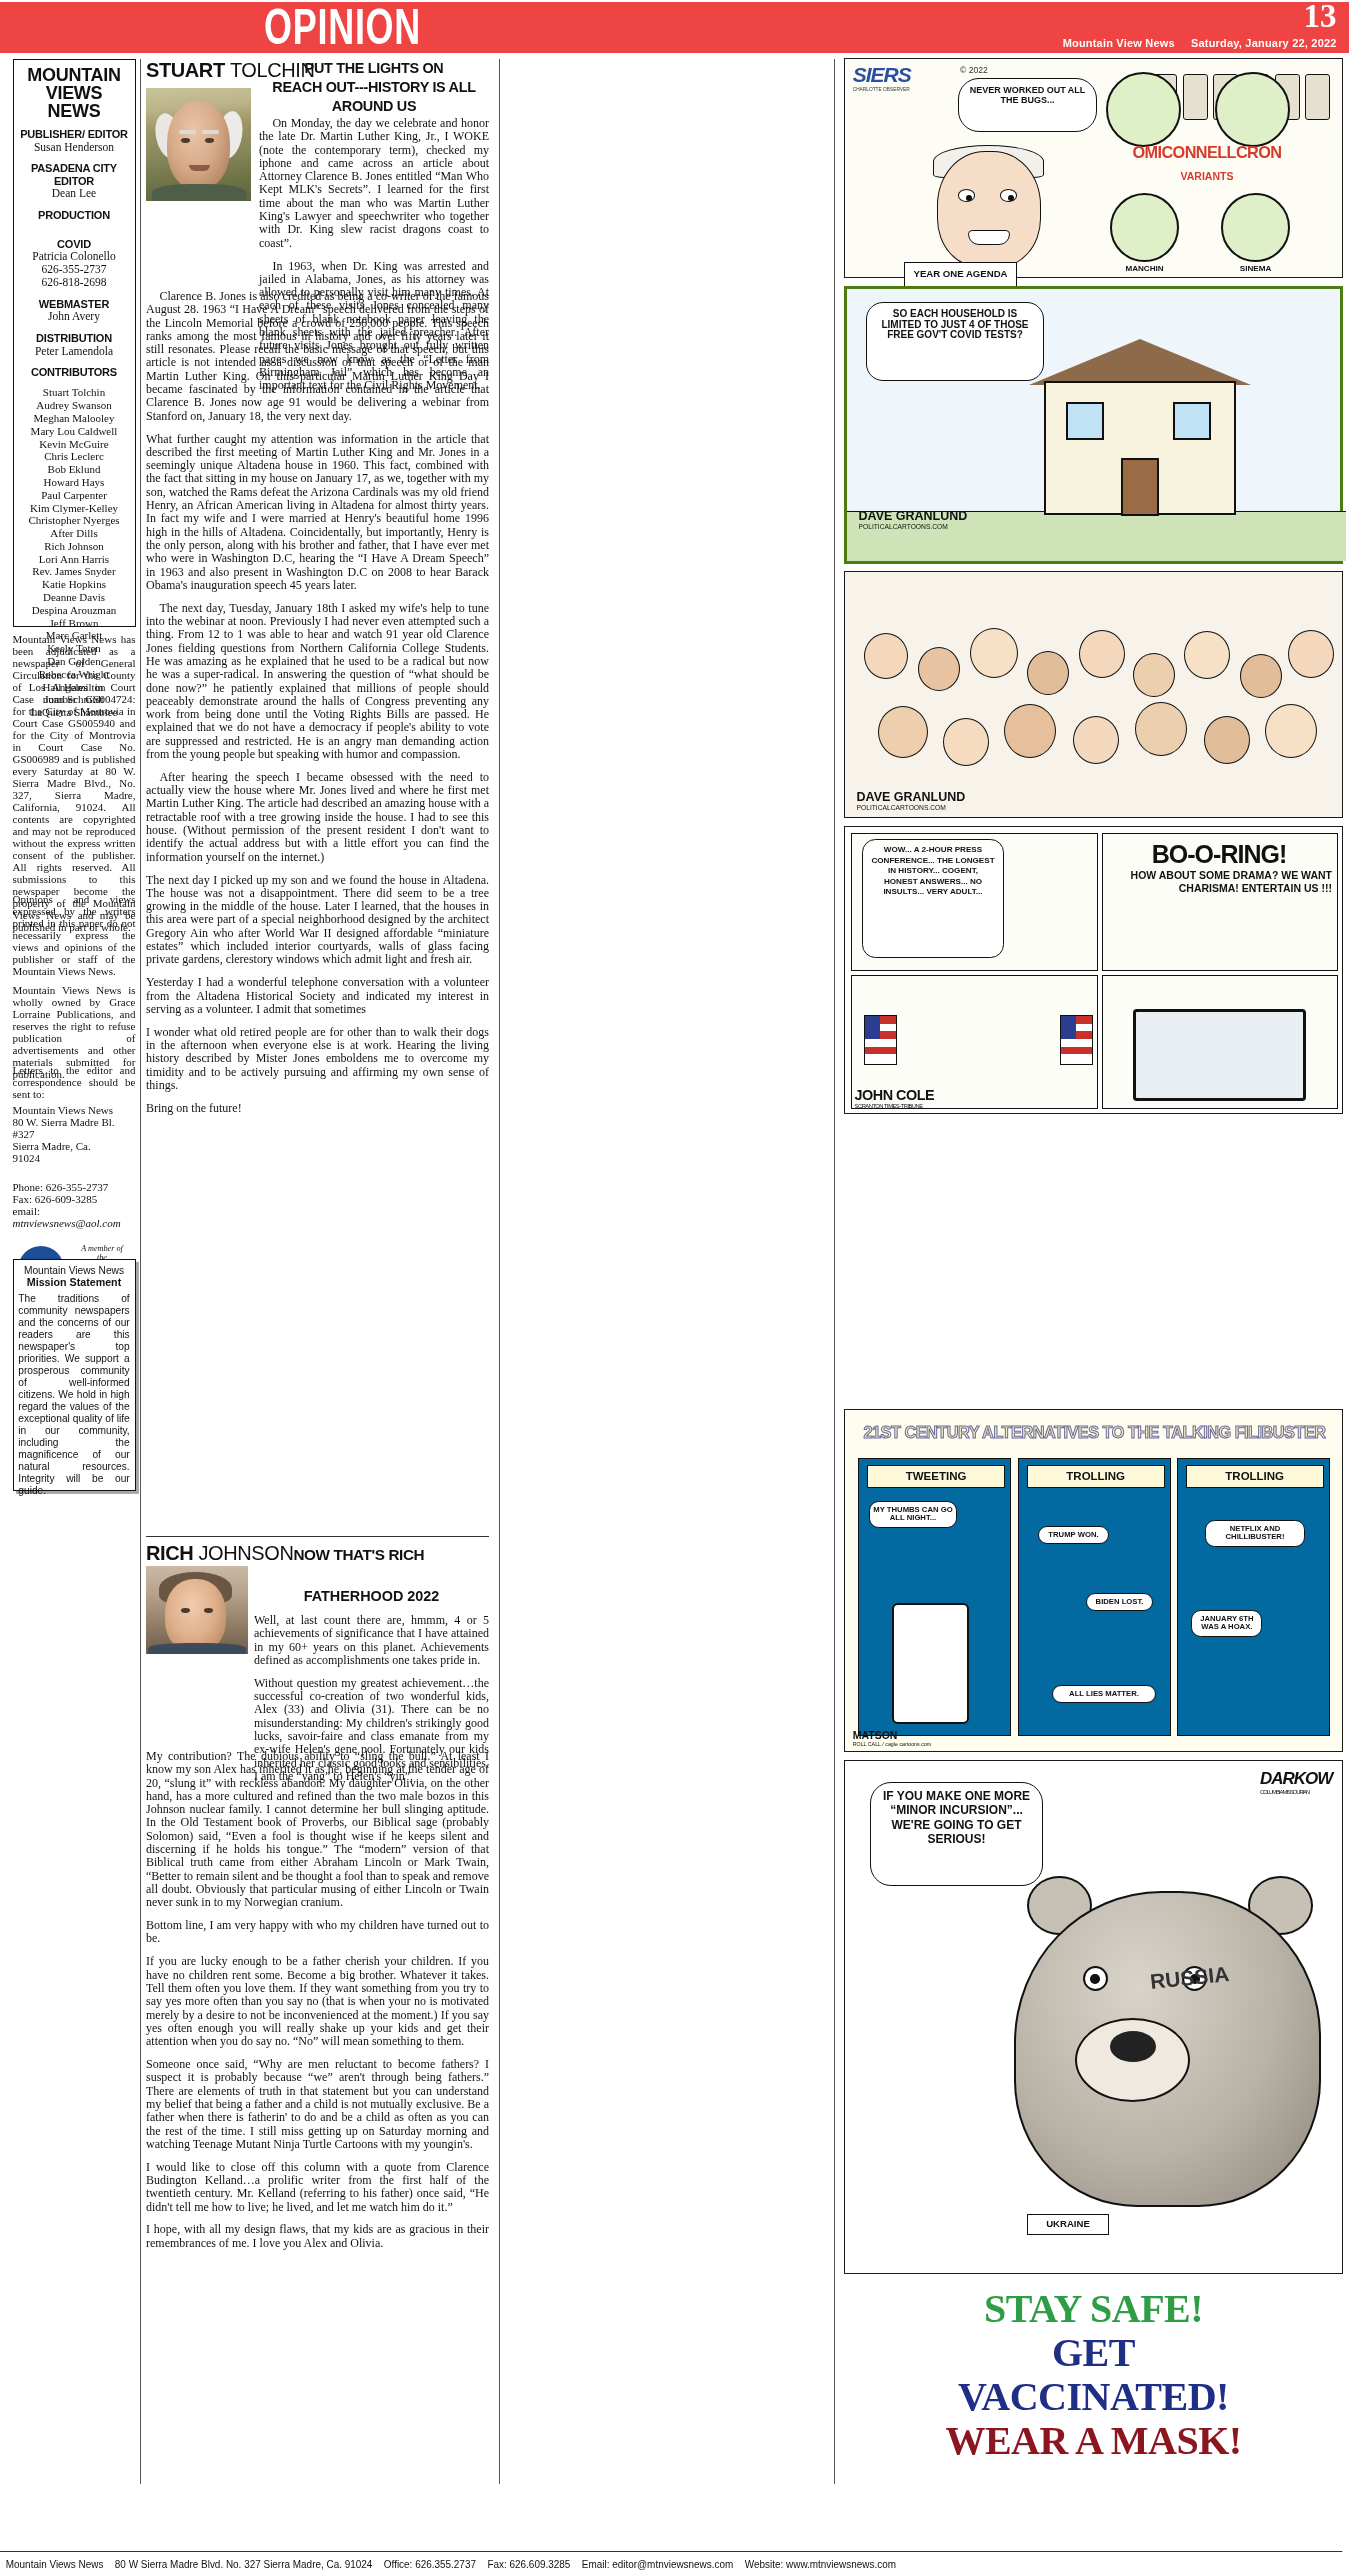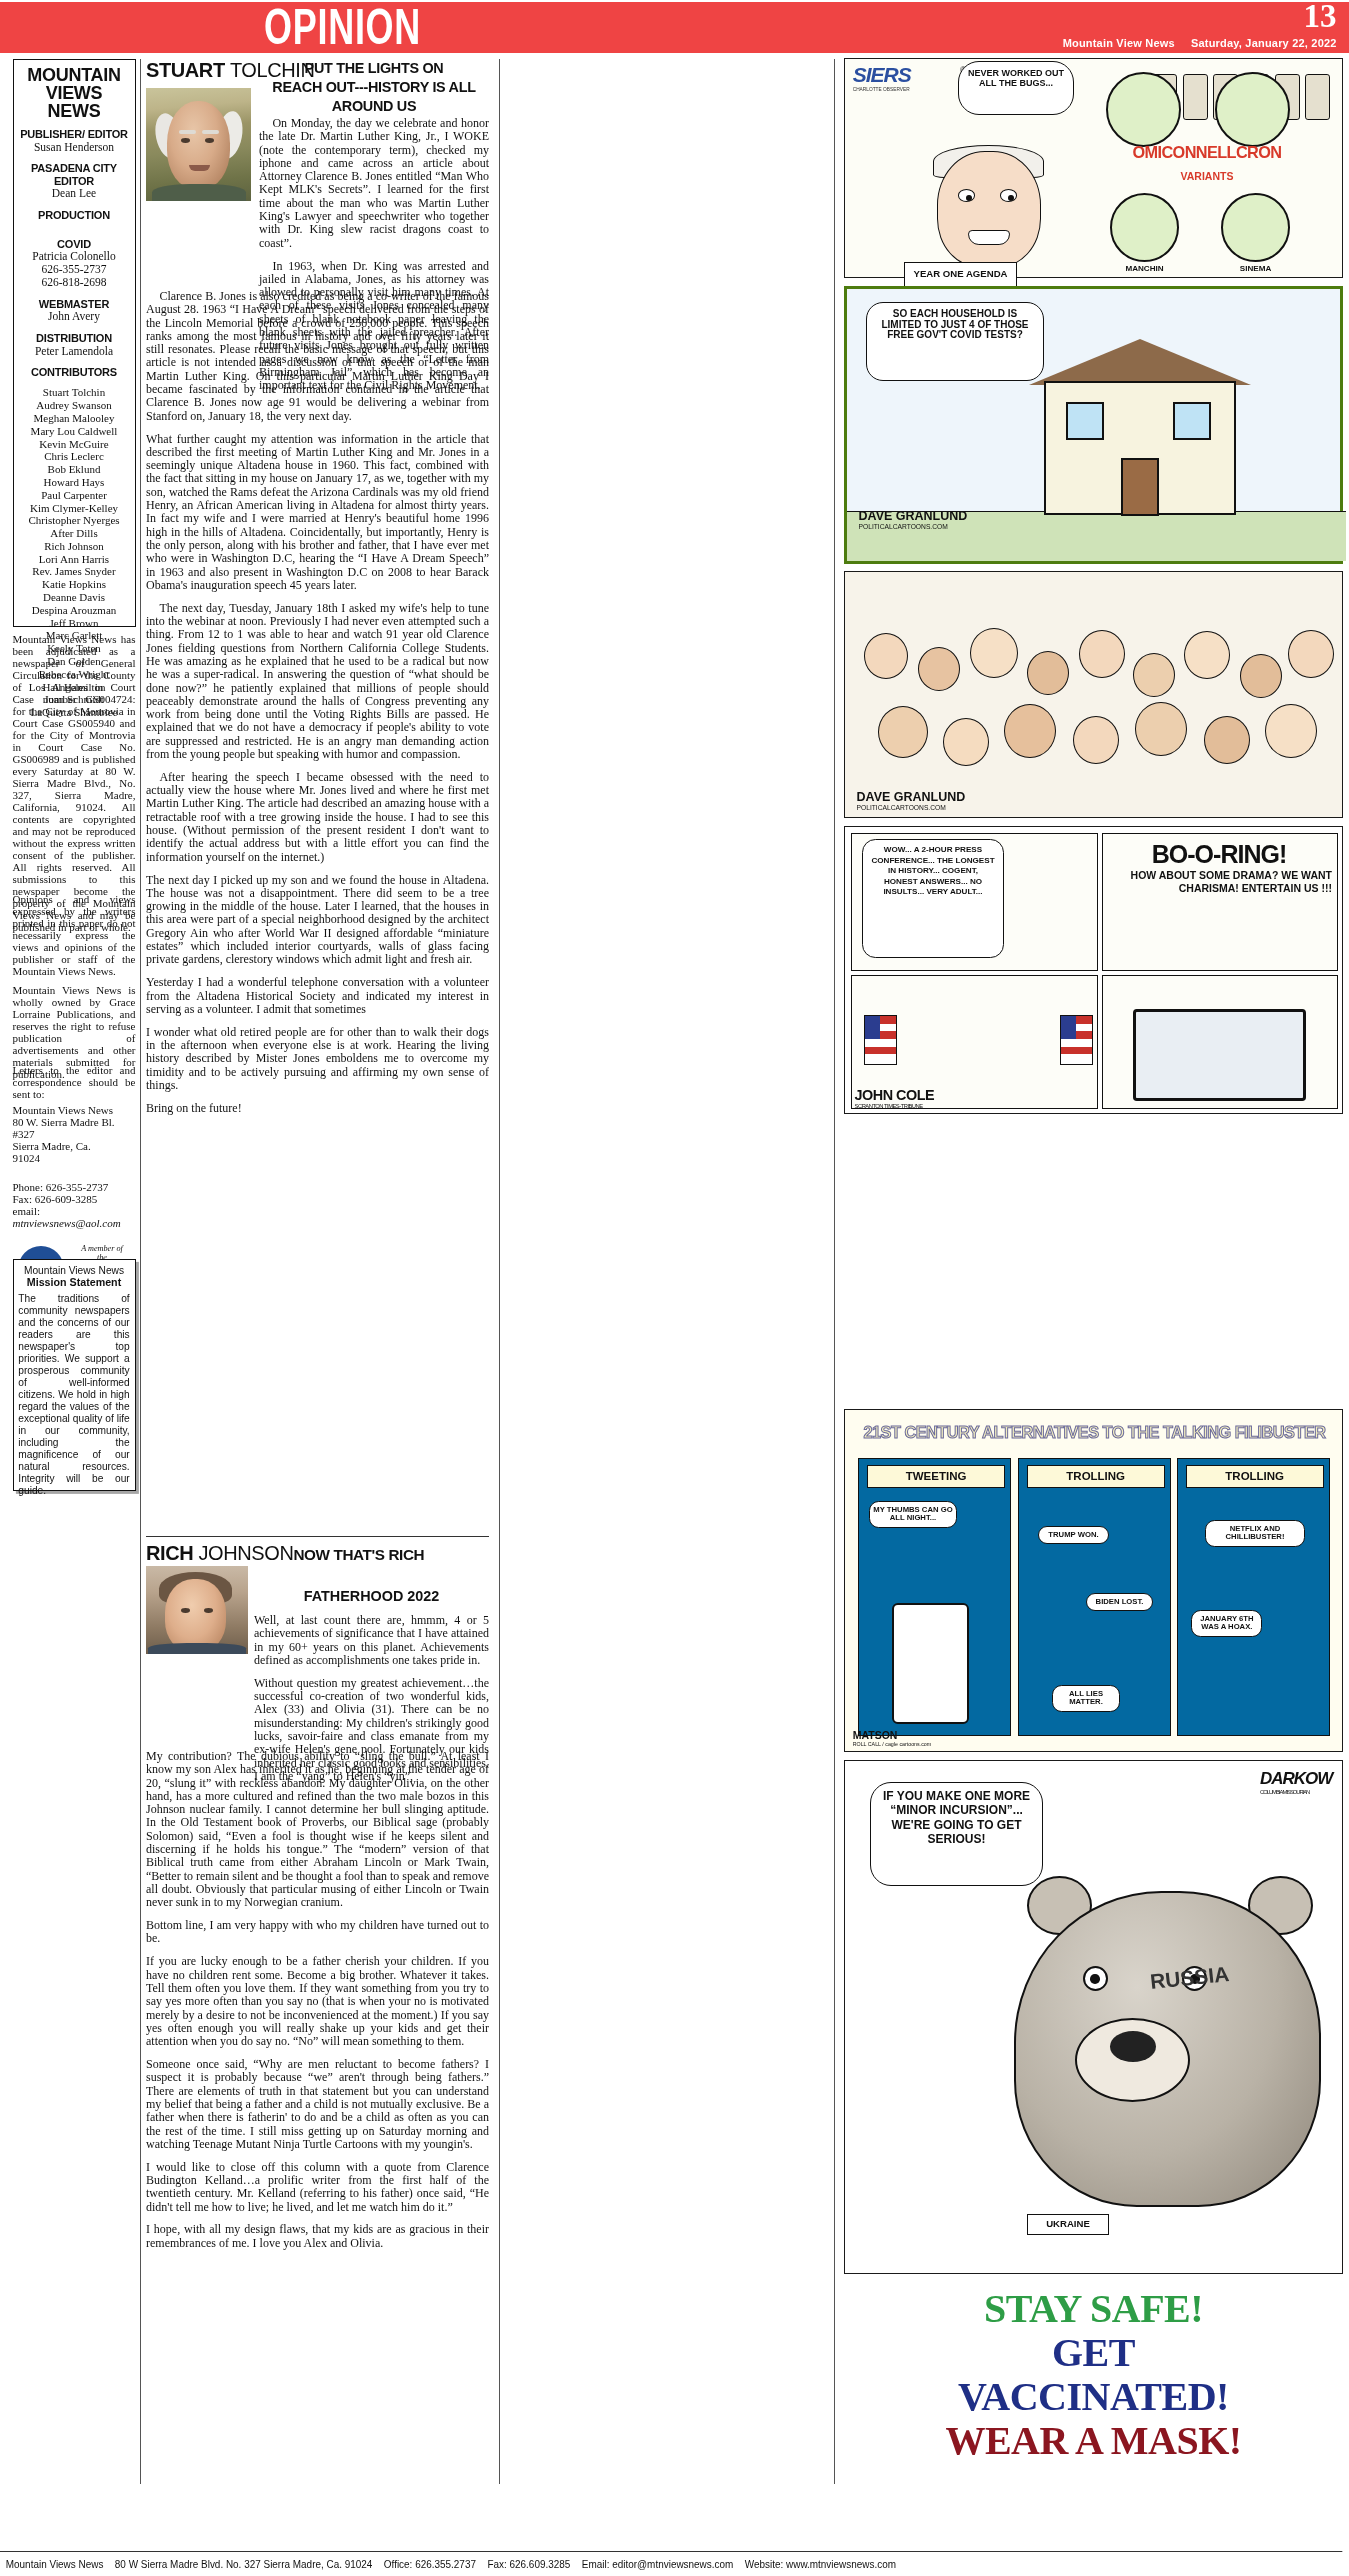--- a/index.html
+++ b/index.html
@@ -198,21 +198,21 @@
         font-style:italic; color:#2b4fa0; letter-spacing:-1px; }
   .c1 .sig small { display:block; font-size:4.8px; font-weight:400; font-style:normal;
         color:#333; letter-spacing:0; line-height:5.8px; }
   .c1 .yr { position:absolute; left:115px; top:5.8px; font-size:8.6px;
         font-family:"Liberation Sans", sans-serif; color:#333; }
   .bubble {
     position:absolute; background:#fff; border:1.9px solid #111; border-radius:21px;
     font-family:"Liberation Sans", sans-serif; font-weight:700;
     text-align:center; color:#111; padding:5.8px 7.7px; line-height:10.5px; font-size:9px;
   }
-  .c1 .b1 { left:113px; top:2px; width:116px; height:54px; }
+  .c1 .b1 { left:113px; top:19px; width:139px; height:54px; }
   .c1 .biden-head {
     position:absolute; left:92px; top:92px; width:104px; height:117px;
     border-radius:46% 46% 42% 42%; background:#f6ddc8; border:1.9px solid #111;
   }
   .c1 .biden-hair { position:absolute; left:88px; top:86px; width:111px; height:33px;
     border-radius:50% 50% 10% 10%; background:#f2f0eb; border:1.9px solid #111; }
   .c1 .biden-eye { position:absolute; width:17px; height:12.5px; background:#fff;
     border:1.9px solid #111; border-radius:50%; }
   .c1 .biden-pupil{ position:absolute; width:5.8px; height:5.8px; background:#111; border-radius:50%; }
   .c1 .biden-mouth{ position:absolute; left:123px; top:171px; width:42px; height:15.3px;
@@ -691,21 +691,21 @@
   <div class="pane" style="left:13.4px;">
     <div class="ph">TWEETING</div>
     <div class="minib" style="left:9.6px; top:42px; width:88px;">MY THUMBS CAN GO ALL NIGHT...</div>
     <div class="phone" style="left:33px; top:144px; width:77px; height:121px;"></div>
   </div>
 
   <div class="pane" style="left:173px;">
     <div class="ph">TROLLING</div>
     <div class="minib" style="left:19px; top:67px; width:71px;">TRUMP WON.</div>
     <div class="minib" style="left:67px; top:134px; width:67px;">BIDEN LOST.</div>
-    <div class="minib" style="left:33px; top:226px; width:68px;">ALL LIES MATTER.</div>
+    <div class="minib" style="left:33px; top:226px; width:104px;">ALL LIES MATTER.</div>
   </div>
 
   <div class="pane" style="left:332px;">
     <div class="ph">TROLLING</div>
     <div class="minib" style="left:27px; top:61px; width:100px;">NETFLIX AND CHILLIBUSTER!</div>
     <div class="minib" style="left:13.4px; top:151px; width:71px;">JANUARY 6TH WAS A HOAX.</div>
   </div>
 
   <div class="sig">
     <span>MATSON</span>

